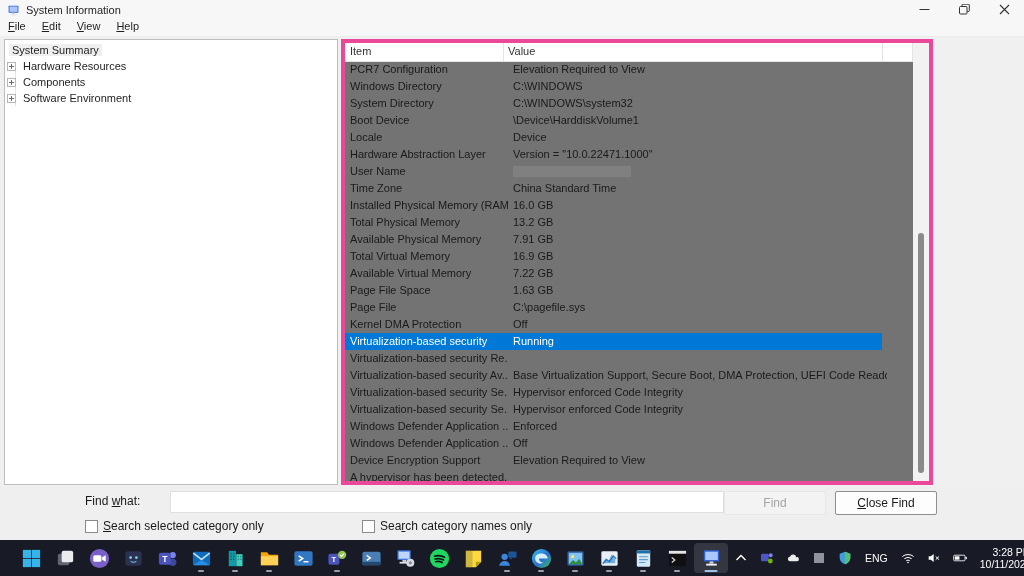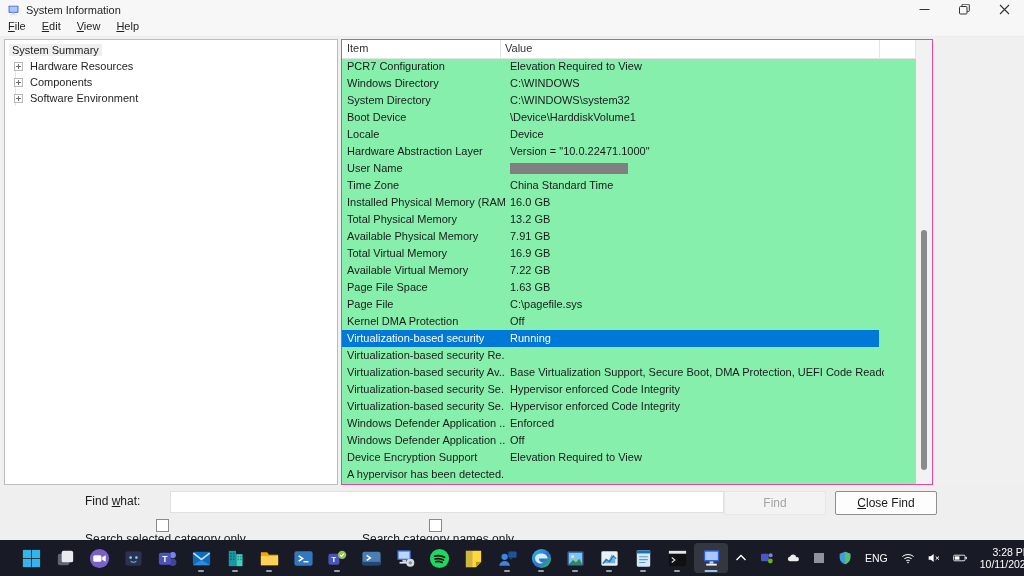--- a/index.html
+++ b/index.html
@@ -21,27 +21,27 @@
   .menu-item{font-size:11px;color:#1f1f1f;padding:1px 8px;margin-left:0px;}
   .menu-item u, .cb-label u, .btn u, .find-label u{text-decoration:underline;text-underline-offset:1px;}
 
   
   .tree-panel{position:absolute;left:4px;top:39px;width:334px;height:446px;background:#fff;border:1px solid #bdbdbd;box-sizing:border-box;overflow:hidden;}
   .tree-line{position:absolute;left:10px;top:22px;width:1px;height:44px;background:#e4e4e4;}
   .tree-item{position:relative;font-size:11px;color:#1f1f1f;height:16px;line-height:16px;white-space:nowrap;}
   .tree-item .lbl{padding:0 3px;}
   .tree-item.root{margin:2px 0 0 2px;}
   .tree-item.root .lbl{background:#efefef;margin-left:2px;margin-top:28px;}
-  .tree-item.child{margin-left:9px;}
+  .tree-item.child{margin-left:2px;}
   .toggle{display:inline-block;width:9px;height:9px;border:1px solid #b7b7b7;background:#fff;box-sizing:border-box;position:relative;margin:0 4px 0 0;vertical-align:-1px;}
   .toggle::before{content:"";position:absolute;left:1px;right:1px;top:3px;height:1px;background:#6d6d6d;}
   .toggle::after{content:"";position:absolute;top:1px;bottom:1px;left:3px;width:1px;background:#6d6d6d;}
 
   
-  .list-panel{position:absolute;left:341px;top:39px;width:592px;height:446px;background:#86efac;border:1px solid #ec4899;box-sizing:border-box;overflow:hidden;}
+  .list-panel{position:absolute;left:341px;top:39px;width:592px;height:446px;background:#737373;border:4px solid #ec4899;box-sizing:border-box;overflow:hidden;}
   .list-header{position:absolute;left:0;top:0;right:0;height:18px;background:#fff;border-bottom:1px solid #e3e3e3;font-size:11px;color:#333;}
   .list-header .h1{position:absolute;left:5px;top:2px;}
   .list-header .h2{position:absolute;left:163px;top:2px;}
   .hsep1{position:absolute;left:158px;top:0;height:18px;width:1px;background:#e3e3e3;}
   .hsep2{position:absolute;left:537px;top:0;height:18px;width:1px;background:#e3e3e3;}
   .hsep3{position:absolute;right:16px;top:0;height:18px;width:1px;background:#e3e3e3;}
   .list-rows{position:absolute;left:0;top:18px;right:16px;bottom:0;}
   .lrow{height:17px;line-height:17px;font-size:11px;color:#1a1a1a;white-space:nowrap;display:flex;}
   .lrow .c1{width:158px;padding-left:5px;overflow:hidden;text-overflow:clip;flex:none;}
   .lrow .c2{width:374px;padding-left:5px;overflow:hidden;flex:none;}
@@ -52,21 +52,21 @@
   .scrollbar{position:absolute;top:0;right:0;width:16px;bottom:0;background:#f2f2f2;}
   .scroll-thumb{position:absolute;left:5px;width:6px;top:190px;height:240px;background:#8a8a8a;border-radius:3px;}
 
   
   .find-bar{position:absolute;left:0;top:486px;width:100%;height:60px;background:#efefef;}
   .find-label{position:absolute;left:85px;top:8px;font-size:12px;color:#1a1a1a;}
   .find-input{position:absolute;left:170px;top:5px;width:544px;height:20px;background:#fff;border:1px solid #e0e0e0;font-size:12px;padding:0 4px;font-family:"Liberation Sans",sans-serif;}
   .btn{position:absolute;top:5px;height:24px;width:102px;font-size:12px;display:flex;align-items:center;justify-content:center;box-sizing:border-box;border-radius:2px;}
   .btn.find{left:724px;background:#f3f3f3;border:1px solid #e6e6e6;color:#a3a3a3;}
   .btn.closefind{left:835px;background:#fdfdfd;border:1px solid #8f8f8f;color:#1a1a1a;}
-  .cb-row-item{position:absolute;top:33px;display:flex;align-items:center;flex-direction:column;}
+  .cb-row-item{position:absolute;top:33px;display:flex;align-items:center;}
   .cb1{left:85px;} .cb2{left:362px;}
   .checkbox{width:13px;height:13px;background:#fff;border:1px solid #8a8a8a;box-sizing:border-box;margin-right:5px;flex:none;}
   .cb-label{font-size:12px;color:#1a1a1a;white-space:nowrap;}
 
   
   .taskbar{position:absolute;left:0;top:540px;width:1024px;height:36px;background:#181b26;display:flex;align-items:center;}
   .tb-apps{display:flex;align-items:center;padding-left:14px;}
   .tb-app{width:34px;height:30px;border-radius:4px;display:flex;align-items:center;justify-content:center;position:relative;flex:none;}
   .tb-app.active{background:rgba(255,255,255,0.12);}
   .tb-ic{width:23px;height:23px;display:block;}

